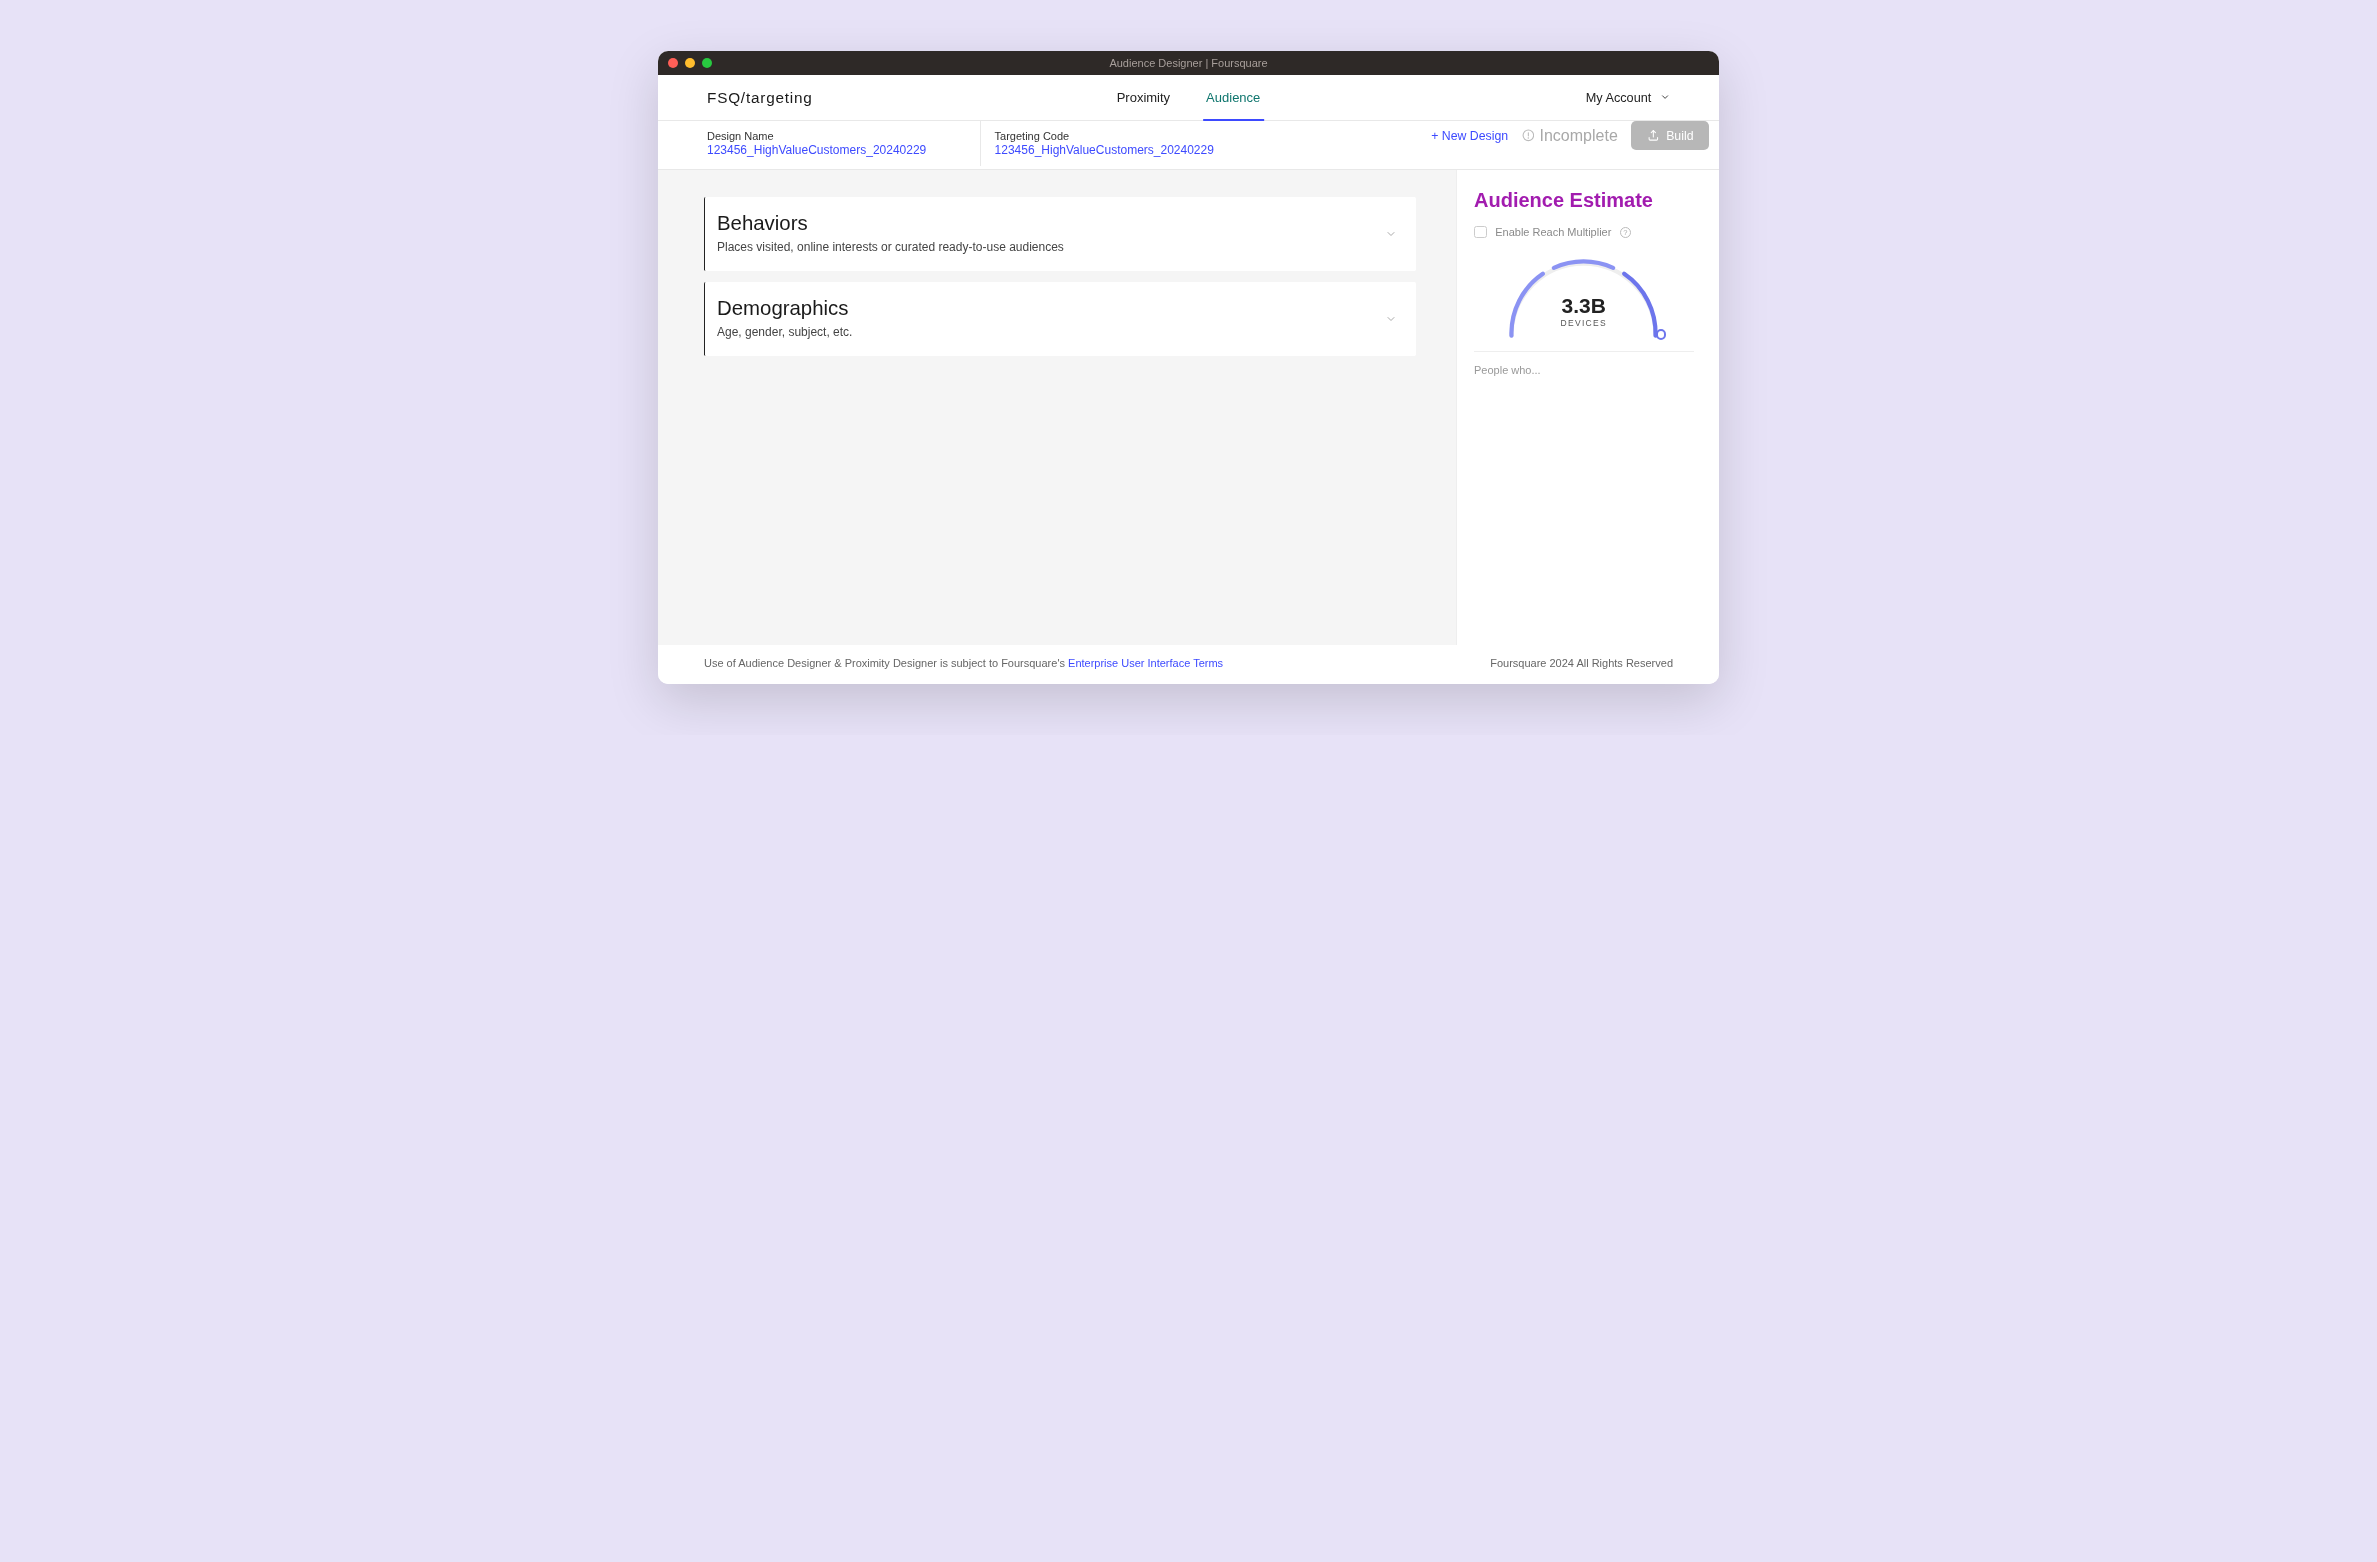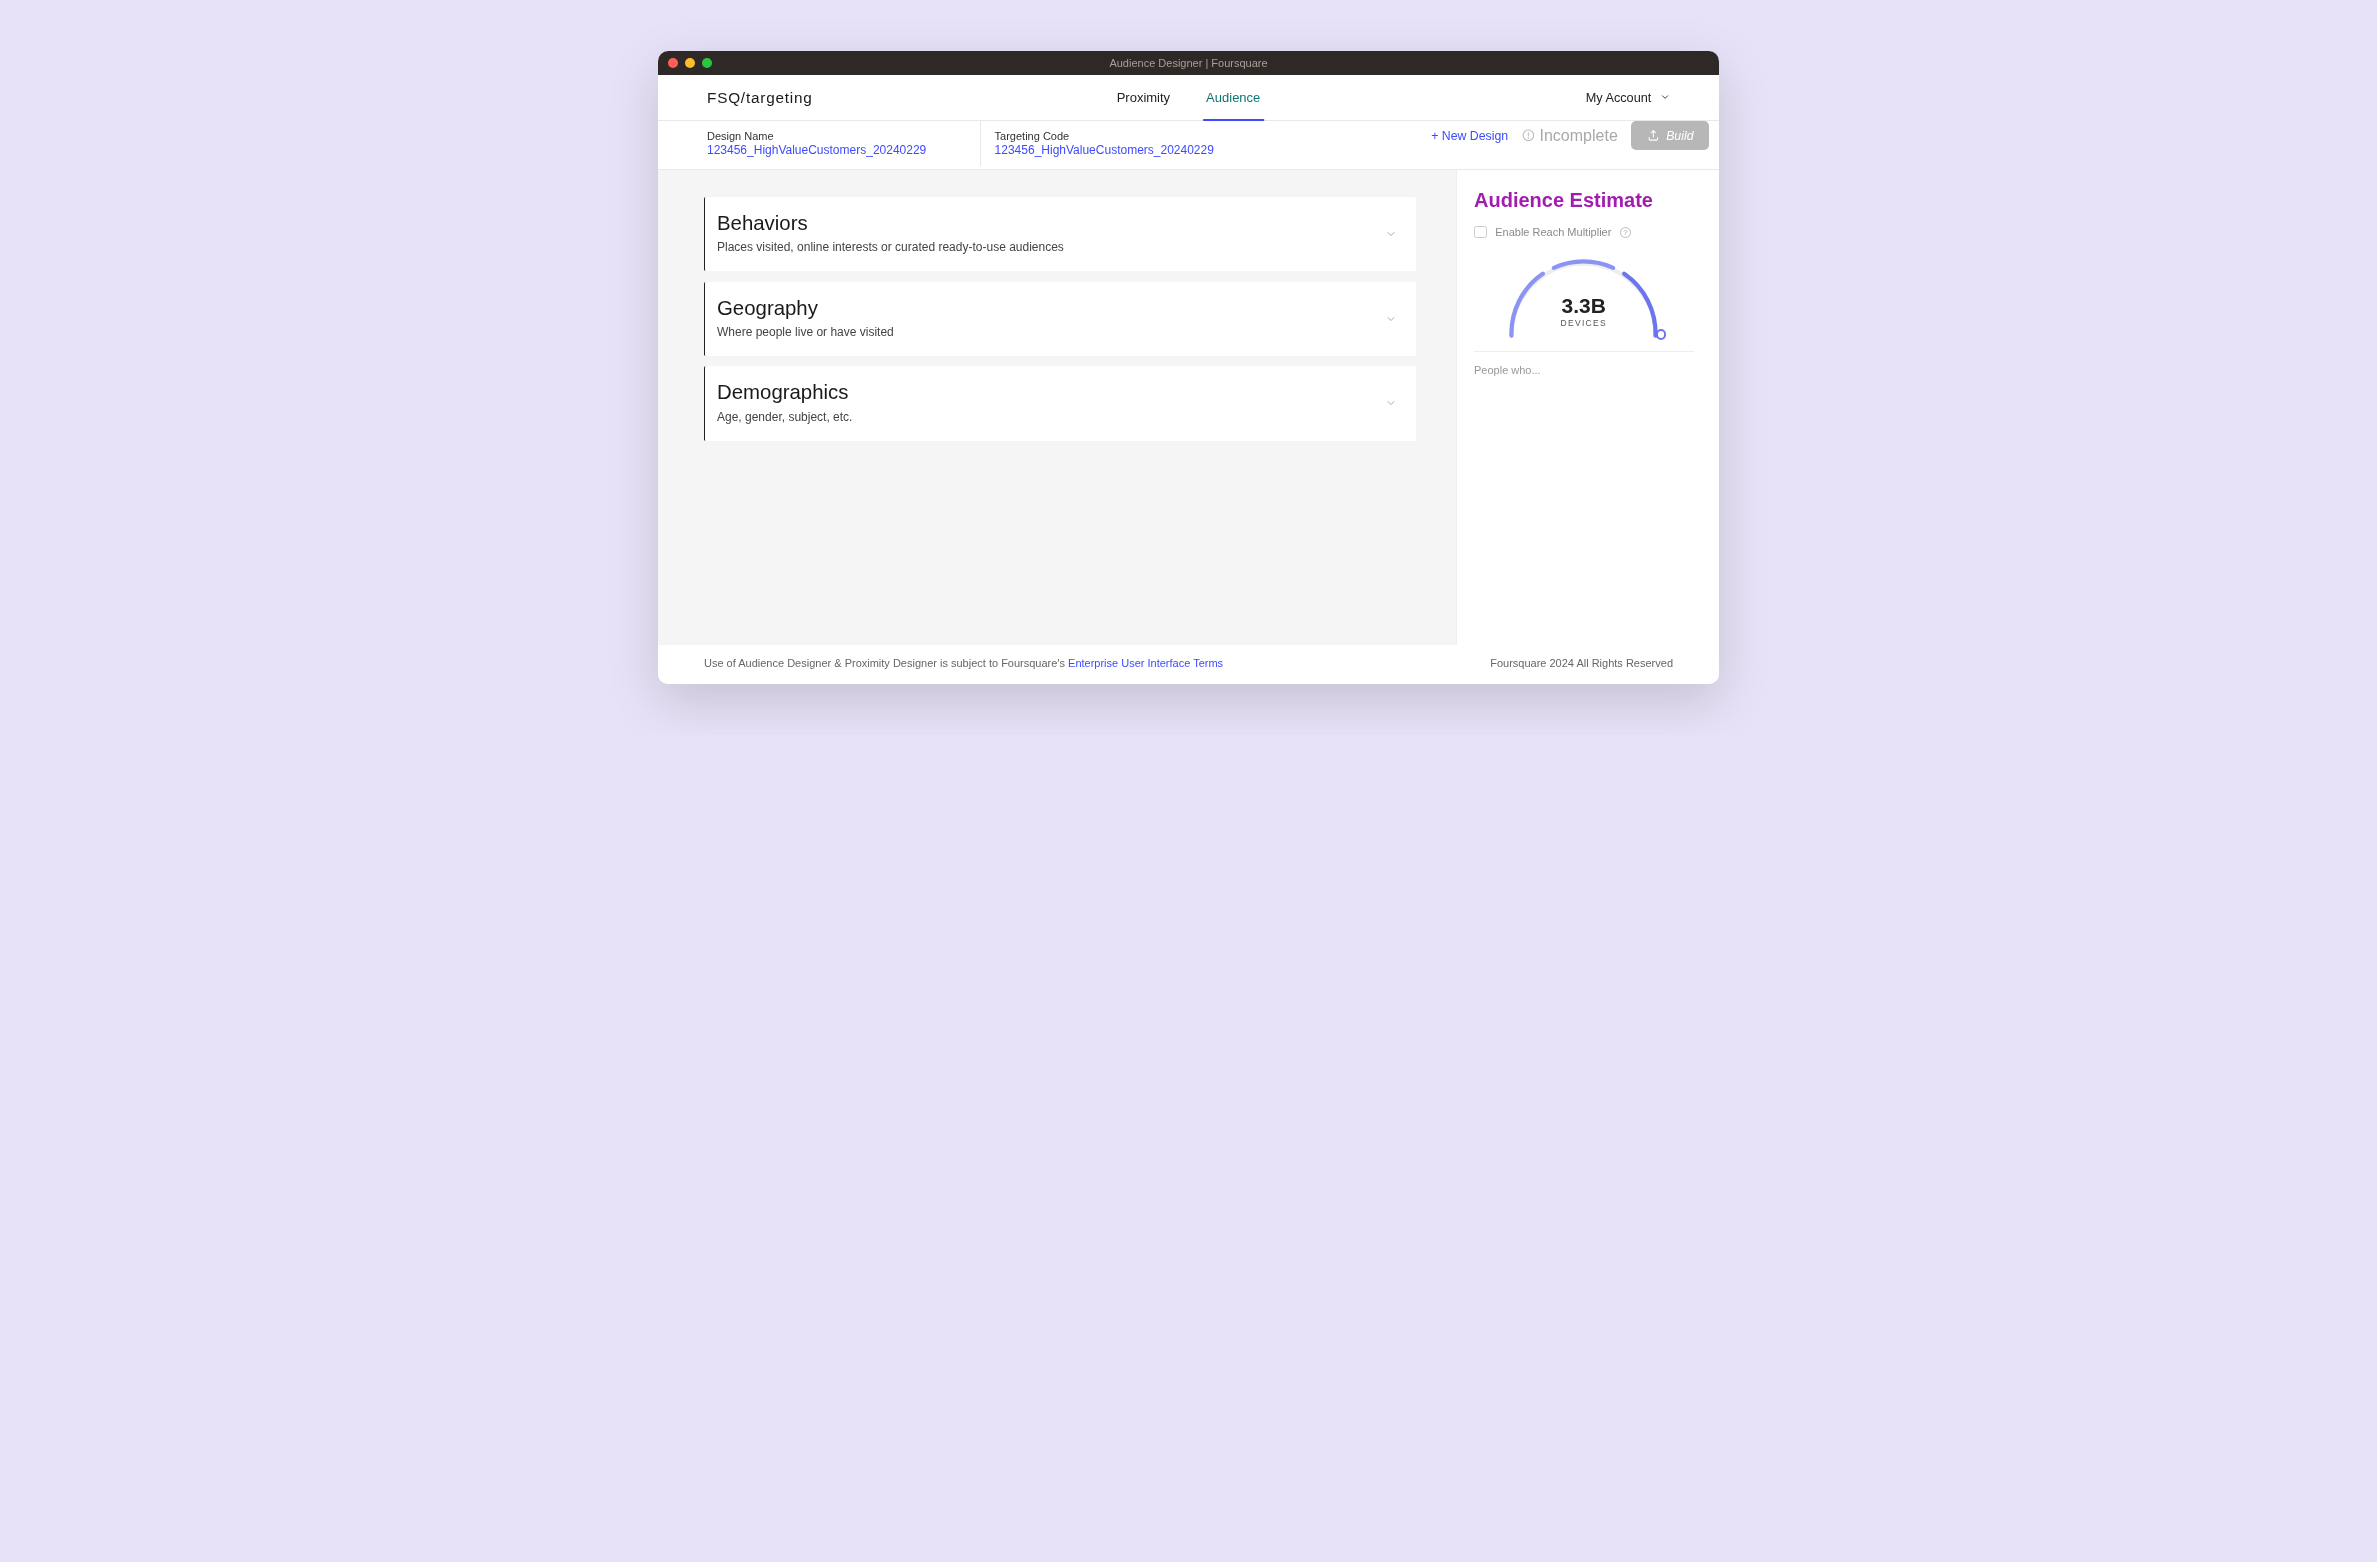--- a/index.html
+++ b/index.html
@@ -162,21 +162,20 @@
       display: flex;
       align-items: center;
       gap: 6.8px;
       background: #b7b7b7;
       color: #fff;
       border: none;
       border-radius: 5.1px;
       padding: 7.6px 15.3px;
       font-size: 12.3px;
       cursor: pointer;
-      font-style: italic;
     }
     .main {
       display: flex;
       background: #f5f5f5;
       min-height: 475px;
     }
     .content {
       flex: 1;
       padding: 27px 0 0 46px;
     }
@@ -369,27 +368,20 @@
         <span>Build</span>
       </button>
     </div>
   </div>
 
   <div class="main">
     <div class="content">
       <div class="card">
         <div class="card-title">Behaviors</div>
         <div class="card-desc">Places visited, online interests or curated ready-to-use audiences</div>
-        <svg class="card-chevron icon-svg" width="12" height="12" viewBox="0 0 24 24">
-            <polyline points="6 9 12 15 18 9"></polyline>
-          </svg>
-      </div>
-      <div class="card">
-        <div class="card-title">Geography</div>
-        <div class="card-desc">Where people live or have visited</div>
         <svg class="card-chevron icon-svg" width="12" height="12" viewBox="0 0 24 24">
             <polyline points="6 9 12 15 18 9"></polyline>
           </svg>
       </div>
       <div class="card">
         <div class="card-title">Demographics</div>
         <div class="card-desc">Age, gender, subject, etc.</div>
         <svg class="card-chevron icon-svg" width="12" height="12" viewBox="0 0 24 24">
             <polyline points="6 9 12 15 18 9"></polyline>
           </svg>

